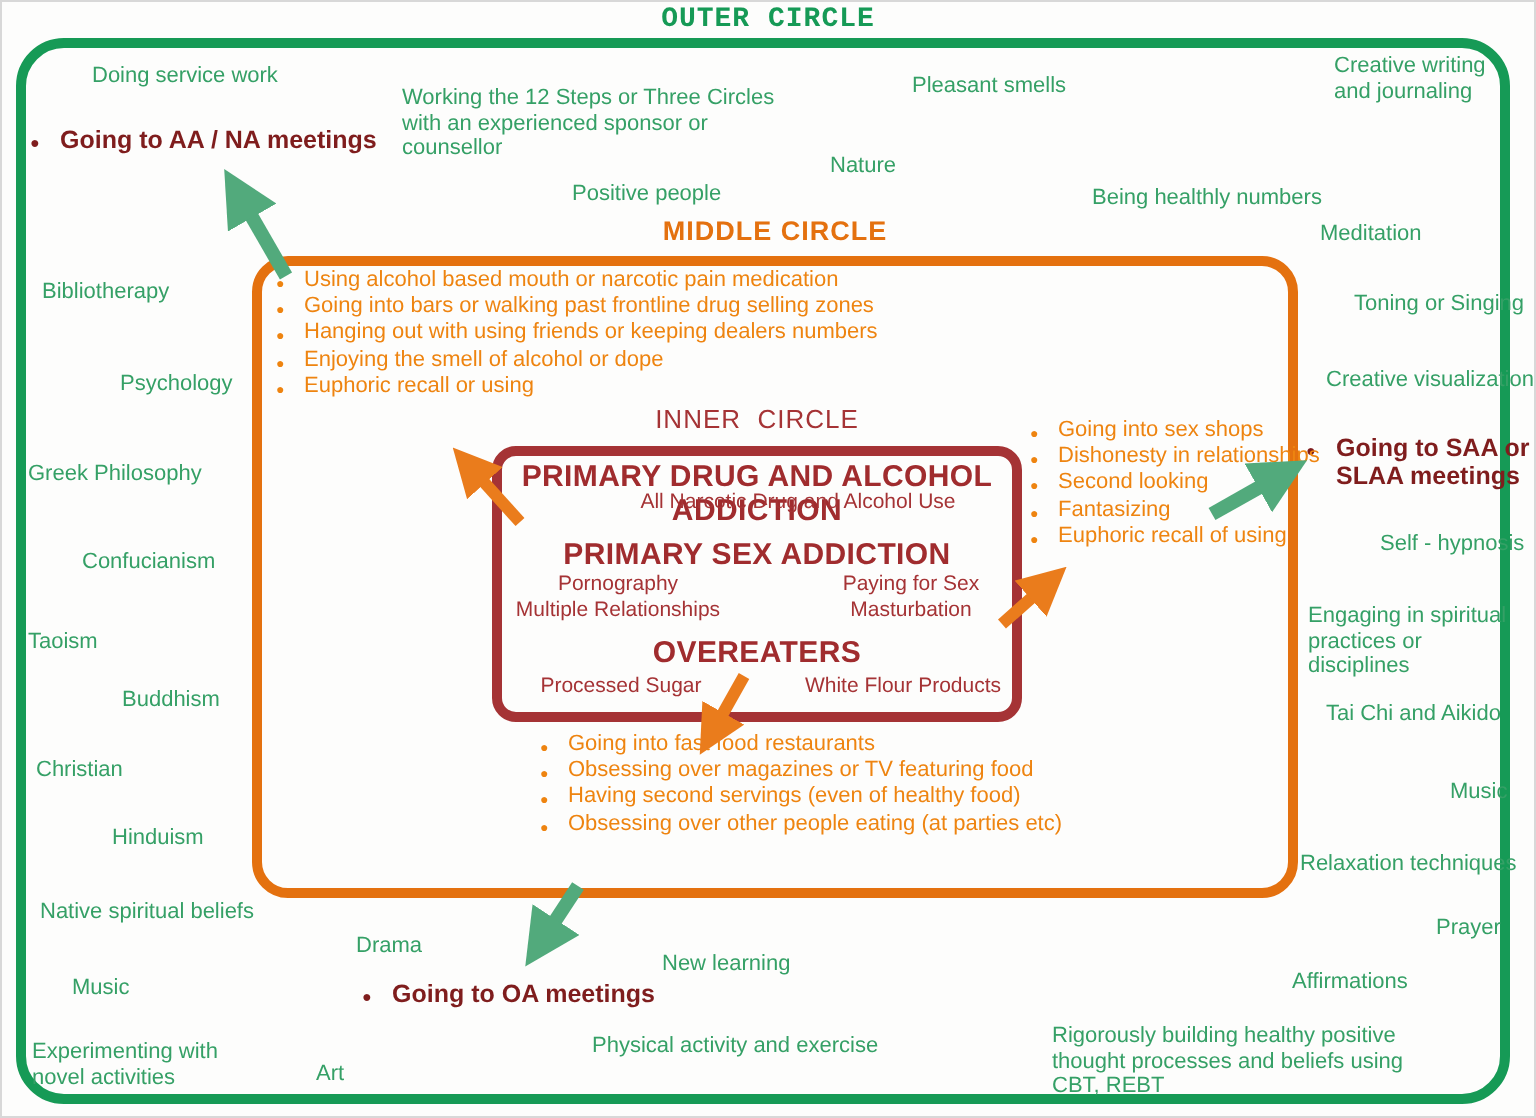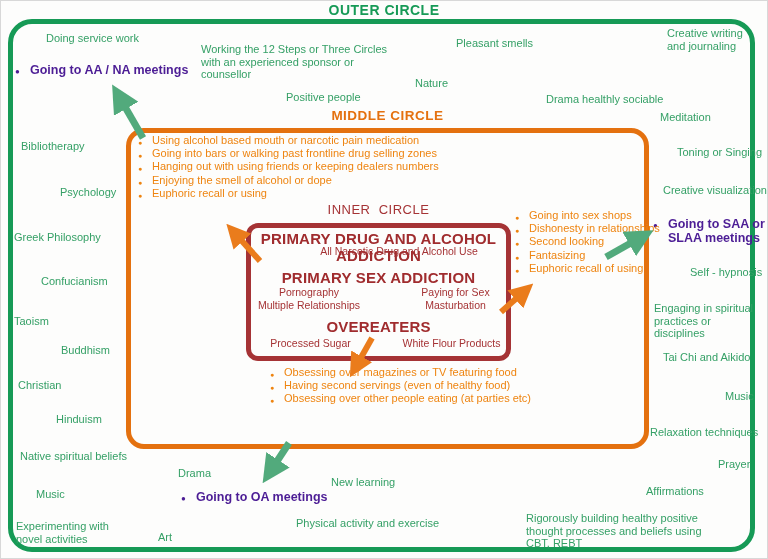--- a/index.html
+++ b/index.html
@@ -10,28 +10,28 @@
   }
   
   .outer-box{position:absolute; left:7px; top:18px; width:747px; height:533px;
     border:5px solid #169a56; border-radius:24px; box-sizing:border-box;}
   .middle-box{position:absolute; left:125px; top:127px; width:523px; height:321px;
     border:5px solid #e4710f; border-radius:18px; box-sizing:border-box;}
   .inner-box{position:absolute; left:245px; top:222px; width:265px; height:138px;
     border:5px solid #a53335; border-radius:12px; box-sizing:border-box;}
   
   .outer-title{position:absolute; left:0; right:0; top:1px; text-align:center;
-    color:#169a56; font-weight:bold; font-size:14px; letter-spacing:.5px;}
+    color:#169a56; font-weight:bold; font-size:14px; letter-spacing:.5px;font-family:Liberation Mono, monospace;}
   .middle-title{position:absolute; left:125px; width:523px; top:107px; text-align:center;
     color:#e4710f; font-weight:bold; font-size:13.5px; letter-spacing:.5px;}
   .inner-title{position:absolute; left:245px; width:265px; top:201px; text-align:center;
     color:#a53335; font-weight:normal; font-size:13px; letter-spacing:.5px; white-space:pre;}
   
   .g{position:absolute; color:#35a066; font-size:11px; line-height:12.5px;}
-  .gb{position:absolute; color:#4c1d95; font-size:12.5px; font-weight:bold; line-height:14px;
+  .gb{position:absolute; color:#7f1d1d; font-size:12.5px; font-weight:bold; line-height:14px;
       padding-left:15px;}
   .gb::before{content:"\25CF"; position:absolute; left:0; top:2px; font-size:8px;}
   
   ul.olist{position:absolute; margin:0; padding:0; list-style:none;
     color:#ee8410; font-size:11px; line-height:13.2px;}
   ul.olist li{position:relative; padding-left:14px; white-space:nowrap;}
   ul.olist li::before{content:"\25CF"; position:absolute; left:0; top:2px; font-size:7px;}
   
   .r{position:absolute; color:#a53335; font-size:10.5px; line-height:13px; text-align:center;}
   .rb{position:absolute; color:#a02c2e; font-size:15px; font-weight:bold;
@@ -51,21 +51,21 @@
   <div class="middle-title">MIDDLE CIRCLE</div>
   <div class="inner-title">INNER  CIRCLE</div>
 
   <div class="g" style="left:45px;top:31px">Doing service work</div>
   <div class="gb" style="left:14px;top:62px">Going to AA / NA meetings</div>
   <div class="g" style="left:200px;top:42px;width:190px">Working the 12 Steps or Three Circles with an experienced sponsor or counsellor</div>
   <div class="g" style="left:455px;top:36px">Pleasant smells</div>
   <div class="g" style="left:666px;top:26px;width:86px">Creative writing and journaling</div>
   <div class="g" style="left:414px;top:76px">Nature</div>
   <div class="g" style="left:285px;top:90px">Positive people</div>
-  <div class="g" style="left:545px;top:92px">Drama healthly sociable</div>
+  <div class="g" style="left:545px;top:92px">Being healthly numbers</div>
   <div class="g" style="left:659px;top:110px">Meditation</div>
 
   <div class="g" style="left:20px;top:139px">Bibliotherapy</div>
   <div class="g" style="left:59px;top:185px">Psychology</div>
   <div class="g" style="left:13px;top:230px">Greek Philosophy</div>
   <div class="g" style="left:40px;top:274px">Confucianism</div>
   <div class="g" style="left:13px;top:314px">Taoism</div>
   <div class="g" style="left:60px;top:343px">Buddhism</div>
   <div class="g" style="left:17px;top:378px">Christian</div>
   <div class="g" style="left:55px;top:412px">Hinduism</div>
@@ -101,20 +101,21 @@
 
   <ul class="olist" style="left:514px;top:208px">
     <li>Going into sex shops</li>
     <li>Dishonesty in relationships</li>
     <li>Second looking</li>
     <li>Fantasizing</li>
     <li>Euphoric recall of using</li>
   </ul>
 
   <ul class="olist" style="left:269px;top:365px">
+    <li>Going into fast food restaurants</li>
     <li>Obsessing over magazines or TV featuring food</li>
     <li>Having second servings (even of healthy food)</li>
     <li>Obsessing over other people eating (at parties etc)</li>
   </ul>
 
   <div class="rb" style="left:245px;width:265px;top:229px">PRIMARY DRUG AND ALCOHOL ADDICTION</div>
   <div class="r" style="left:245px;width:306px;top:244px">All Narcotic Drug and Alcohol Use</div>
   <div class="rb" style="left:245px;width:265px;top:268px">PRIMARY SEX ADDICTION</div>
   <div class="r" style="left:248px;width:120px;top:285px">
     <span>Pornography</span><br>

